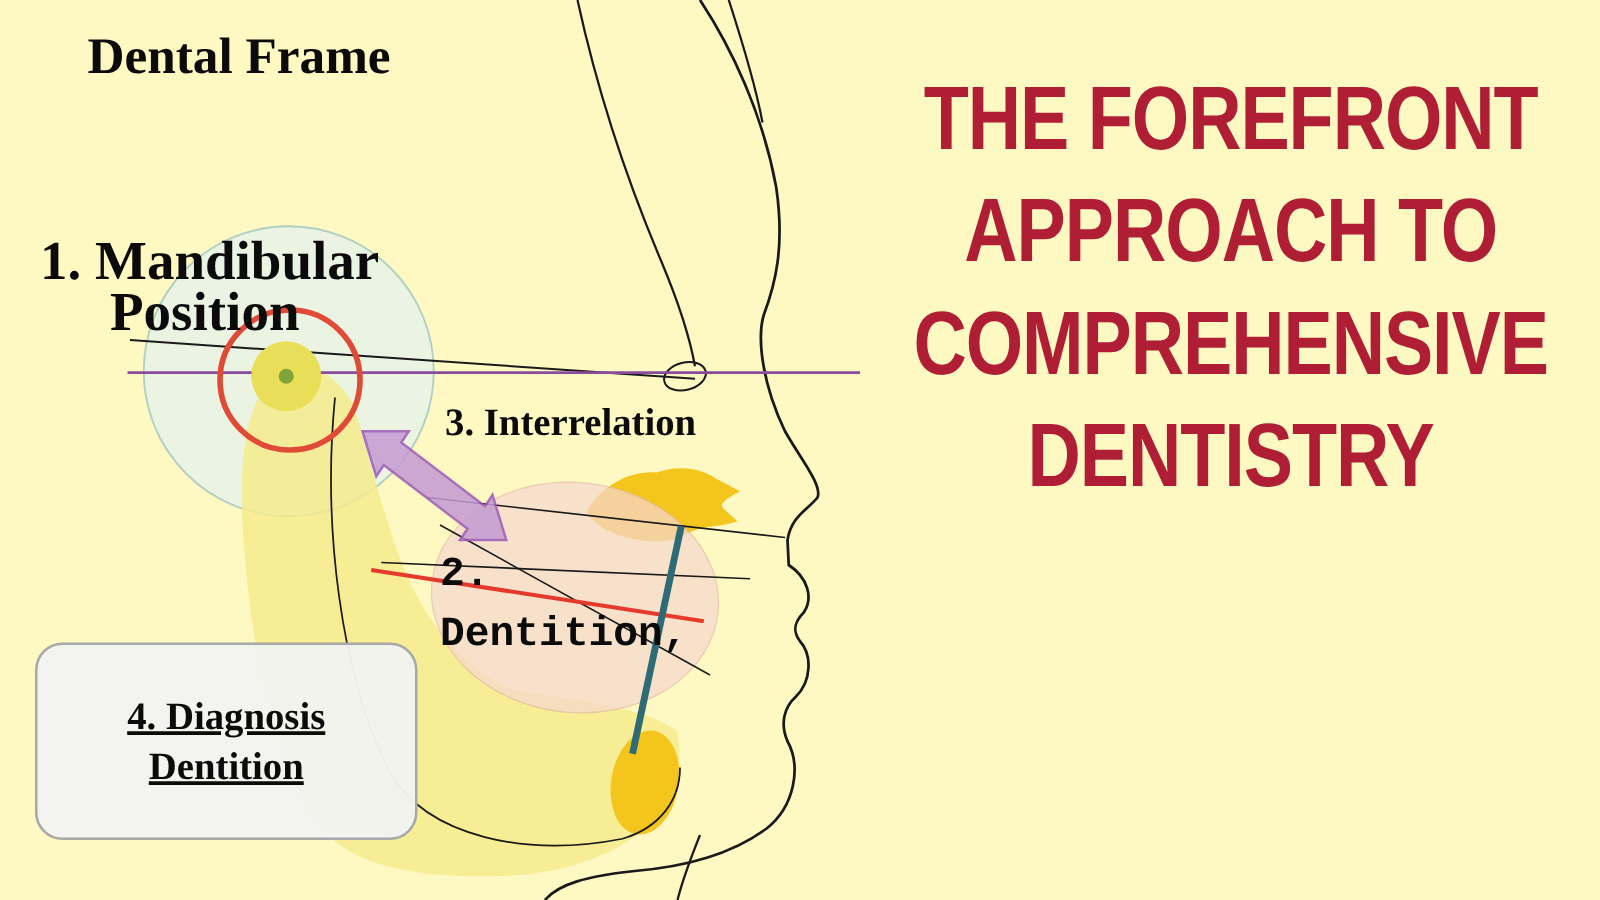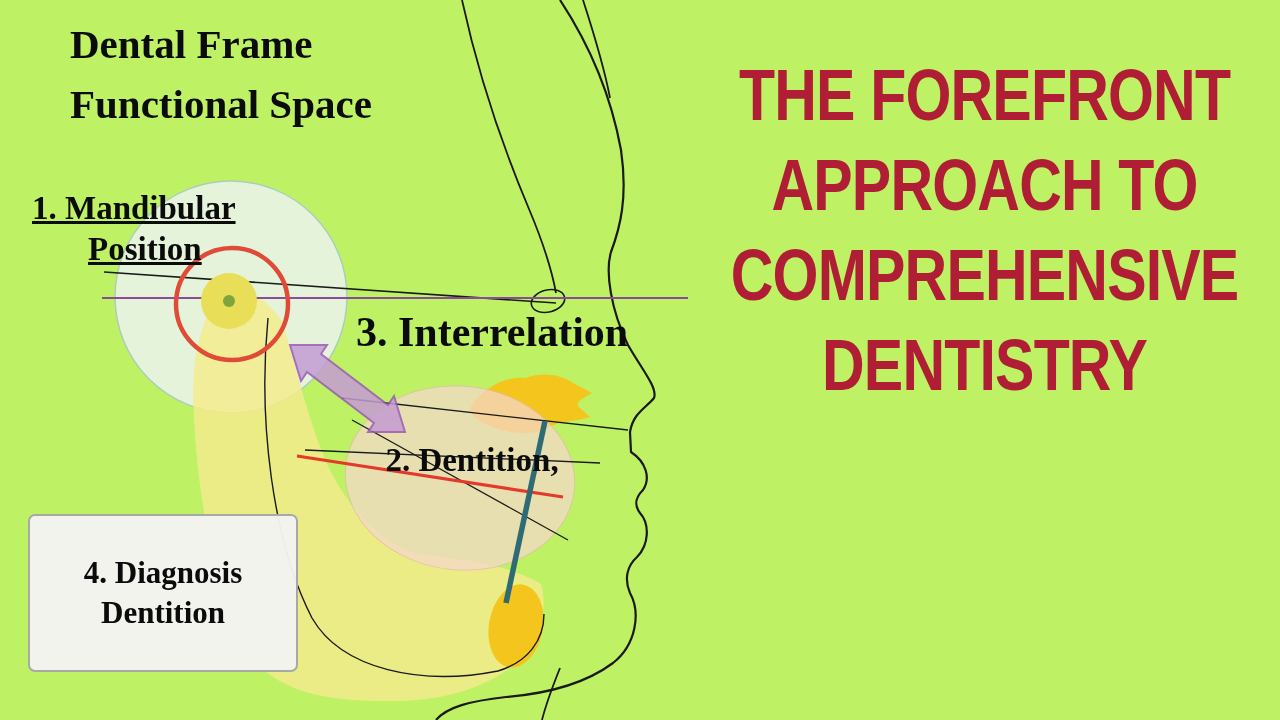--- a/index.html
+++ b/index.html
@@ -1,36 +1,36 @@
 <!DOCTYPE html>
 <html><head>
 <meta charset="utf-8">
 <style>
   html,body{margin:0;padding:0;}
   body{
     width:1280px;height:720px;background:#ffffff;overflow:hidden;
     font-family:"Liberation Serif", serif;
   }
-  .stage{position:relative;width:1280px;height:720px;background:#bef264;}
+  .stage{position:relative;width:1280px;height:720px;background:#fef9c3;}
 
   
   .diagram-pane{position:absolute;left:0;top:0;width:690px;height:720px;}
   .diagram-pane svg{position:absolute;left:0;top:0;}
 
   .lbl{position:absolute;font-weight:700;color:#0b0b0b;white-space:nowrap;}
   .lbl-heading{left:70px;top:14px;font-size:41px;line-height:60px;}
-  .lbl-mandibular{left:32px;top:188px;font-size:33px;line-height:41px;text-decoration:underline;}
+  .lbl-mandibular{left:32px;top:188px;font-size:44px;line-height:41px;}
   .lbl-mandibular .indent{display:block;margin-left:56px;}
-  .lbl-interrelation{left:356px;top:308px;font-size:42px;}
-  .lbl-dentition{left:352px;top:436px;width:240px;text-align:center;font-size:33px;line-height:48px;white-space:normal;}
+  .lbl-interrelation{left:356px;top:320px;font-size:31px;}
+  .lbl-dentition{left:352px;top:436px;width:240px;font-size:33px;line-height:48px;white-space:normal;font-family:Liberation Mono, monospace;}
   .diagnosis-box{
-    position:absolute;left:28px;top:514px;width:270px;height:158px;
-    background:rgba(243,243,241,0.97);border:2px solid #a8a8a8;border-radius:7px;
+    position:absolute;left:28px;top:514px;width:306px;height:158px;
+    background:rgba(243,243,241,0.97);border:2px solid #a8a8a8;border-radius:22px;
     display:flex;flex-direction:column;justify-content:center;align-items:center;
-    font-weight:700;font-size:31px;line-height:40px;color:#0b0b0b;box-sizing:border-box;
+    font-weight:700;font-size:31px;line-height:40px;color:#0b0b0b;box-sizing:border-box;text-decoration:underline;
   }
 
   
   .title-pane{
     position:absolute;left:690px;top:0;width:590px;height:580px;
     display:flex;align-items:center;justify-content:center;
   }
   .title-block{
     font-family:"Liberation Sans", sans-serif;
     font-weight:700;font-size:72px;line-height:1.25;color:#AF1E35;
@@ -91,21 +91,20 @@
 
       <polygon points="290,345 327,345 321,354 388,405 394,396 405,432 368,432 374,423 307,372 301,381" fill="#C49BD4" opacity="0.85" stroke="#9B59B6" stroke-width="2"></polygon>
 
       <line x1="297" y1="456" x2="563" y2="497" stroke="#E5392C" stroke-width="3.2"></line>
 
       <line x1="545" y1="421" x2="506" y2="603" stroke="#2F6B74" stroke-width="5.5"></line>
     </svg>
 
     <div class="lbl lbl-heading">
       <span style="display:block">Dental Frame</span>
-      <span style="display:block">Functional Space</span>
     </div>
 
     <div class="lbl lbl-mandibular">
       <span style="display:block">1. Mandibular</span>
       <span class="indent">Position</span>
     </div>
 
     <div class="lbl lbl-interrelation">3. Interrelation</div>
 
     <div class="lbl lbl-dentition">

